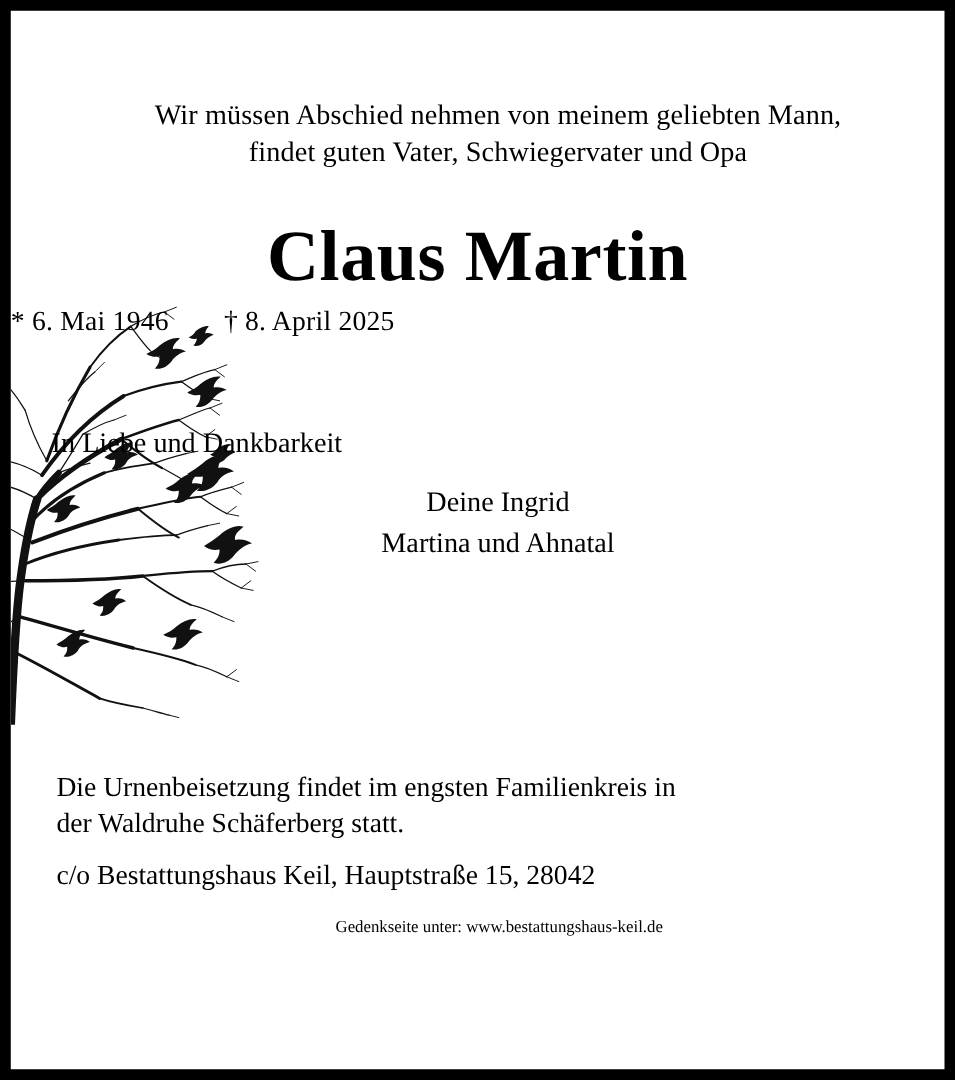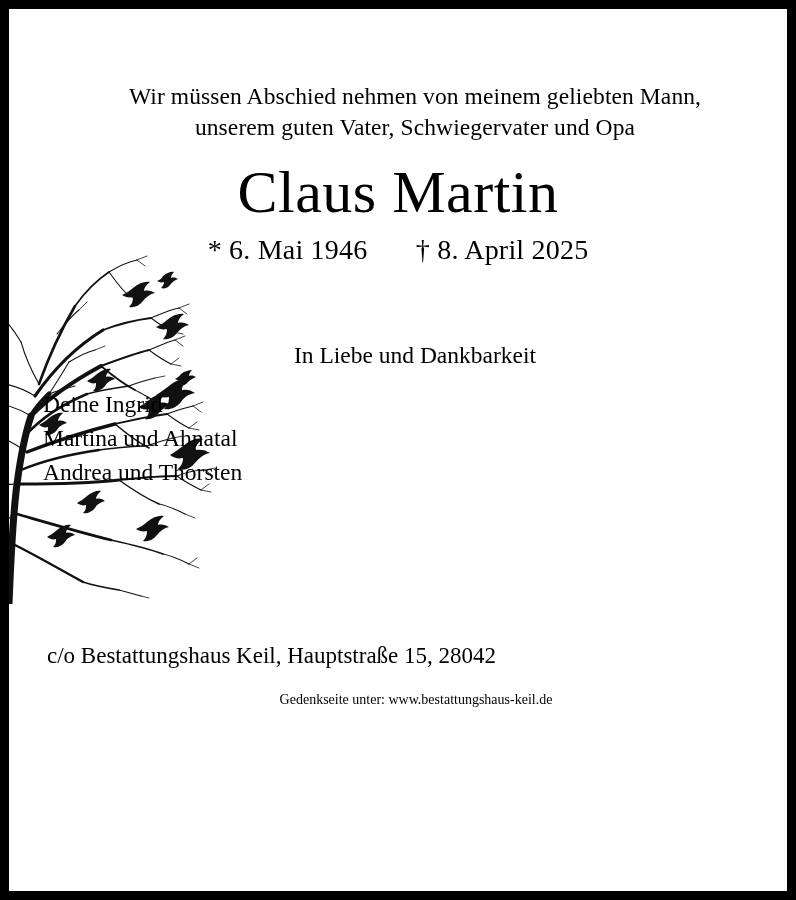--- a/index.html
+++ b/index.html
@@ -59,42 +59,42 @@
     font-size: 23.5px;
     line-height: 31px;
     padding-top: 72px;
     letter-spacing: 0.1px;
   }
   .intro div { white-space: nowrap; padding-left: 34px; }
 
   .name {
     text-align: center;
     font-size: 60px;
-    font-weight: normal;
+    font-weight: bold;
     letter-spacing: 0.5px;
-    margin-top: 17px;
+    margin-top: 38px;
     line-height: 64px;
   }
 
   .dates {
-    text-align: center;
-    font-size: 28px;
+    font-size: 23px;
     margin-top: 10px;
     letter-spacing: 0.2px;
   }
   .dates .gap { display: inline-block; width: 34px; }
 
   .love {
-    text-align: center;
+    text-align: left;
     font-size: 23.5px;
     margin-top: 76px;
     padding-left: 34px;
   }
 
   .family {
+    text-align: center;
     font-size: 23.5px;
     line-height: 34px;
     margin-top: 18px;
     padding-left: 34px;
   }
 
   .footer {
     position: absolute;
     left: 38px;
     right: 30px;
@@ -228,40 +228,43 @@
           <path d="M156 338 c6 -5 12 -7 17 -6 -4 3 -6 6 -6 9 4 -1 8 0 11 2 -5 1 -9 4 -12 8 -4 5 -9 7 -14 6 3 -3 4 -6 4 -10 -4 1 -8 0 -11 -2 4 -2 8 -4 11 -7 z"></path>
           <path d="M172 92 c4 -3 8 -5 11 -4 -2 2 -3 4 -3 6 3 -1 5 0 7 1 -3 1 -6 3 -8 6 -2 3 -6 4 -9 3 2 -2 3 -4 3 -6 -3 1 -5 0 -7 -1 3 -1 5 -3 6 -5 z"></path>
         </g>
       </svg>
     </div>
 
     <div class="content">
 
       <div class="intro">
         <div>Wir müssen Abschied nehmen von meinem geliebten Mann,</div>
-        <div>unserem guten Vater, Schwiegervater und Opa</div>
+        <div>findet guten Vater, Schwiegervater und Opa</div>
       </div>
 
       <div class="name">Claus Martin</div>
 
       <div class="dates">
         <span>* 6. Mai 1946</span>
         <span class="gap"></span>
         <span>† 8. April 2025</span>
       </div>
 
       <div class="love">In Liebe und Dankbarkeit</div>
 
       <div class="family">
         <div>Deine Ingrid</div>
         <div>Martina und Ahnatal</div>
-        <div>Andrea und Thorsten</div>
       </div>
 
       <div class="footer">
+        <div class="block tight">
+          <div>Die Urnenbeisetzung findet im engsten Familienkreis in</div>
+          <div>der Waldruhe Schäferberg statt.</div>
+        </div>
         <div class="block">
           <div>c/o Bestattungshaus Keil, Hauptstraße 15, 28042</div>
         </div>
         <div class="memorial">Gedenkseite unter: www.bestattungshaus-keil.de</div>
       </div>
 
     </div>
   </div>
 </div>
 

